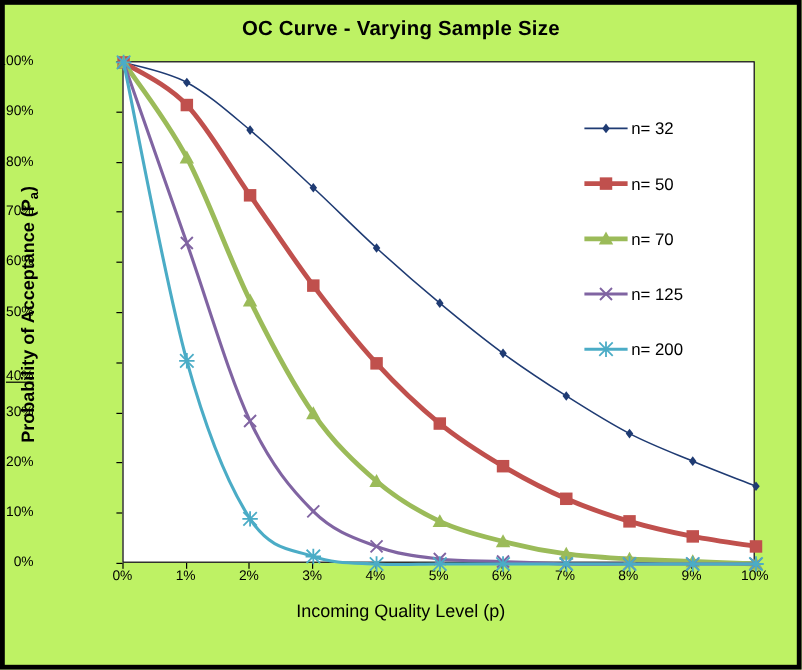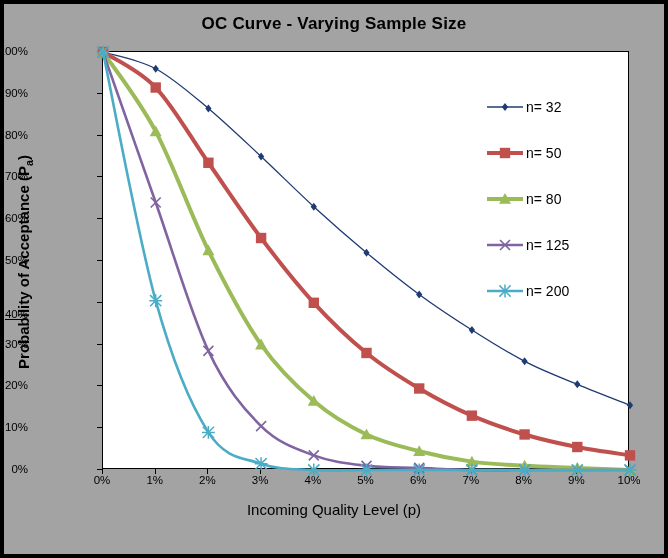--- a/index.html
+++ b/index.html
@@ -13,21 +13,21 @@
     font-family: "Liberation Sans", sans-serif;
     overflow: hidden;
   }
 
   #chart-frame {
     position: relative;
     width: 668px;
     height: 558px;
     box-sizing: border-box;
     border: 4px solid #000000;
-    background: #a3a3a3;
+    background: #bef264;
   }
 
   #chart-title {
     position: absolute;
     left: 0;
     top: 10px;
     width: 100%;
     text-align: center;
     font-size: 17px;
     font-weight: bold;
@@ -297,21 +297,21 @@
             <line x1="1" y1="9" x2="37" y2="9" stroke="#C0504D" stroke-width="4"></line>
             <rect x="13.8" y="3.8" width="10.4" height="10.4" fill="#C0504D"></rect>
           </svg></div>
         <span class="legend-label">n= 50</span>
       </div>
       <div class="legend-row">
         <div class="legend-swatch"><svg width="38" height="18" viewBox="0 0 38 18">
             <line x1="1" y1="9" x2="37" y2="9" stroke="#9BBB59" stroke-width="4"></line>
             <polygon points="19,3 25,13.8 13,13.8" fill="#9BBB59"></polygon>
           </svg></div>
-        <span class="legend-label">n= 80</span>
+        <span class="legend-label">n= 70</span>
       </div>
       <div class="legend-row">
         <div class="legend-swatch"><svg width="38" height="18" viewBox="0 0 38 18">
             <line x1="1" y1="9" x2="37" y2="9" stroke="#8064A2" stroke-width="2.6"></line>
             <path d="M 14 4 L 24 14 M 24 4 L 14 14" stroke="#8064A2" stroke-width="1.6" fill="none"></path>
           </svg></div>
         <span class="legend-label">n= 125</span>
       </div>
       <div class="legend-row">
         <div class="legend-swatch"><svg width="38" height="18" viewBox="0 0 38 18">

